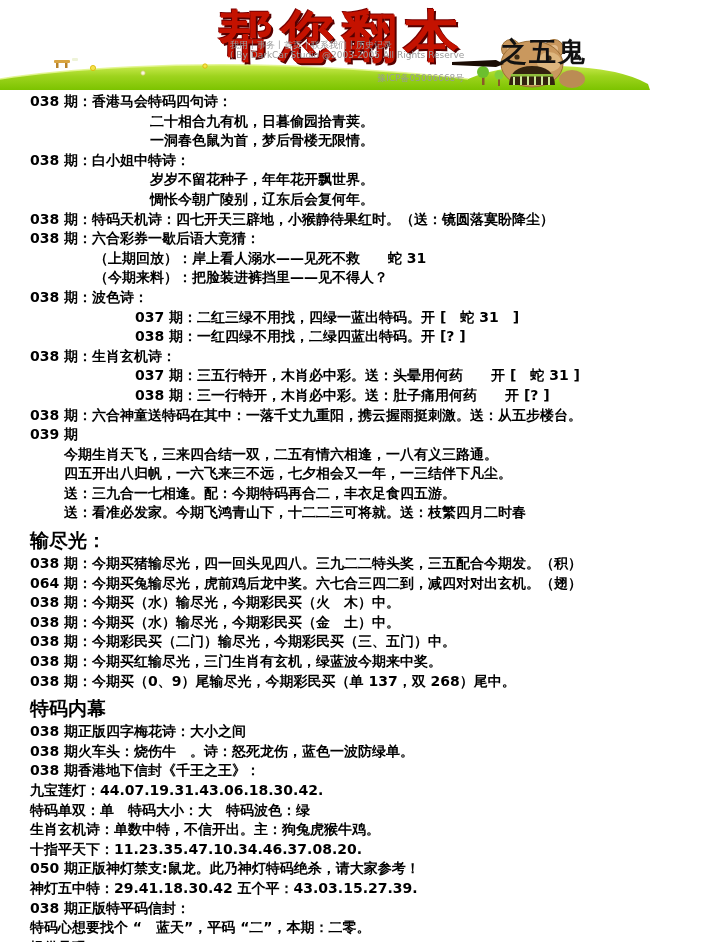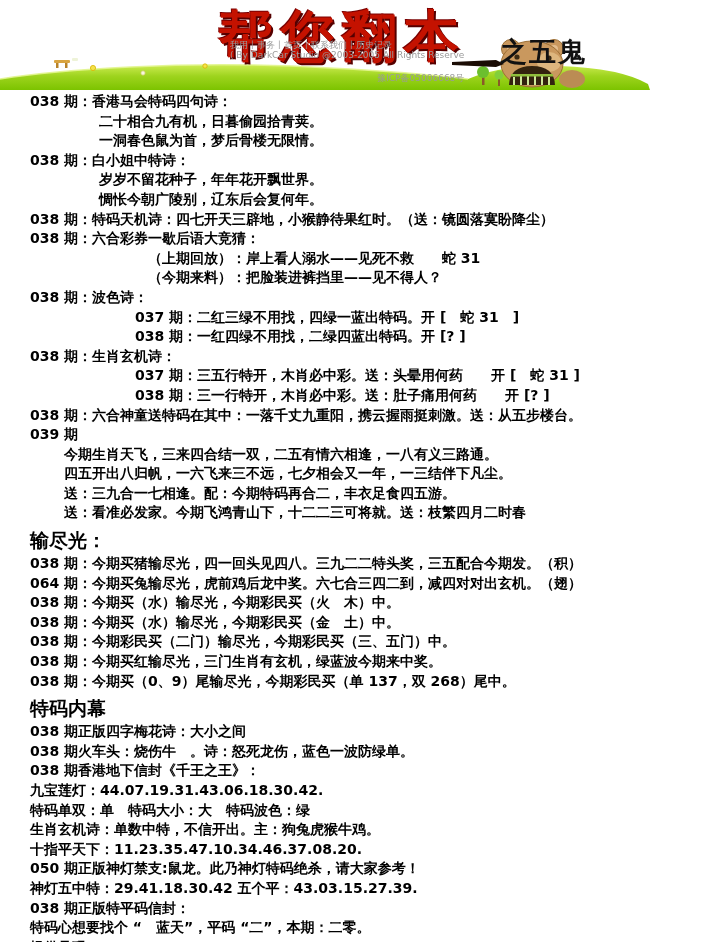--- a/index.html
+++ b/index.html
@@ -16,22 +16,22 @@
   .title-main{font-family:"DejaVu Serif",serif;font-weight:bold;font-size:55px;
               letter-spacing:7px;color:#c41200;
               text-shadow:2px 2px 0 #550000,-1px -1px 0 #7a0000;}
   .title-stroke{display:inline-block;vertical-align:middle;margin:26px 0 0 -14px;}
   .title-sub{font-family:"DejaVu Serif",serif;font-weight:bold;font-size:27px;color:#111;
              position:relative;top:6px;margin-left:-4px;letter-spacing:2px;}
 
   
   .doc{position:relative;padding:4px 10px 0 30px;color:#000;}
   .line{font-size:14px;font-weight:bold;line-height:19.6px;white-space:nowrap;}
-  .i1{margin-left:69px;}
-  .i2{margin-left:118px;}
+  .i1{margin-left:120px;}
+  .i2{margin-left:64px;}
   .i3{margin-left:105px;}
   .i4{margin-left:34px;}
   .h-section{font-family:"DejaVu Serif",serif;font-weight:bold;font-size:19px;
              line-height:22px;margin:6px 0 3px 0;white-space:nowrap;}
 </style>
 </head>
 <body>
 
 <div class="page">
 

